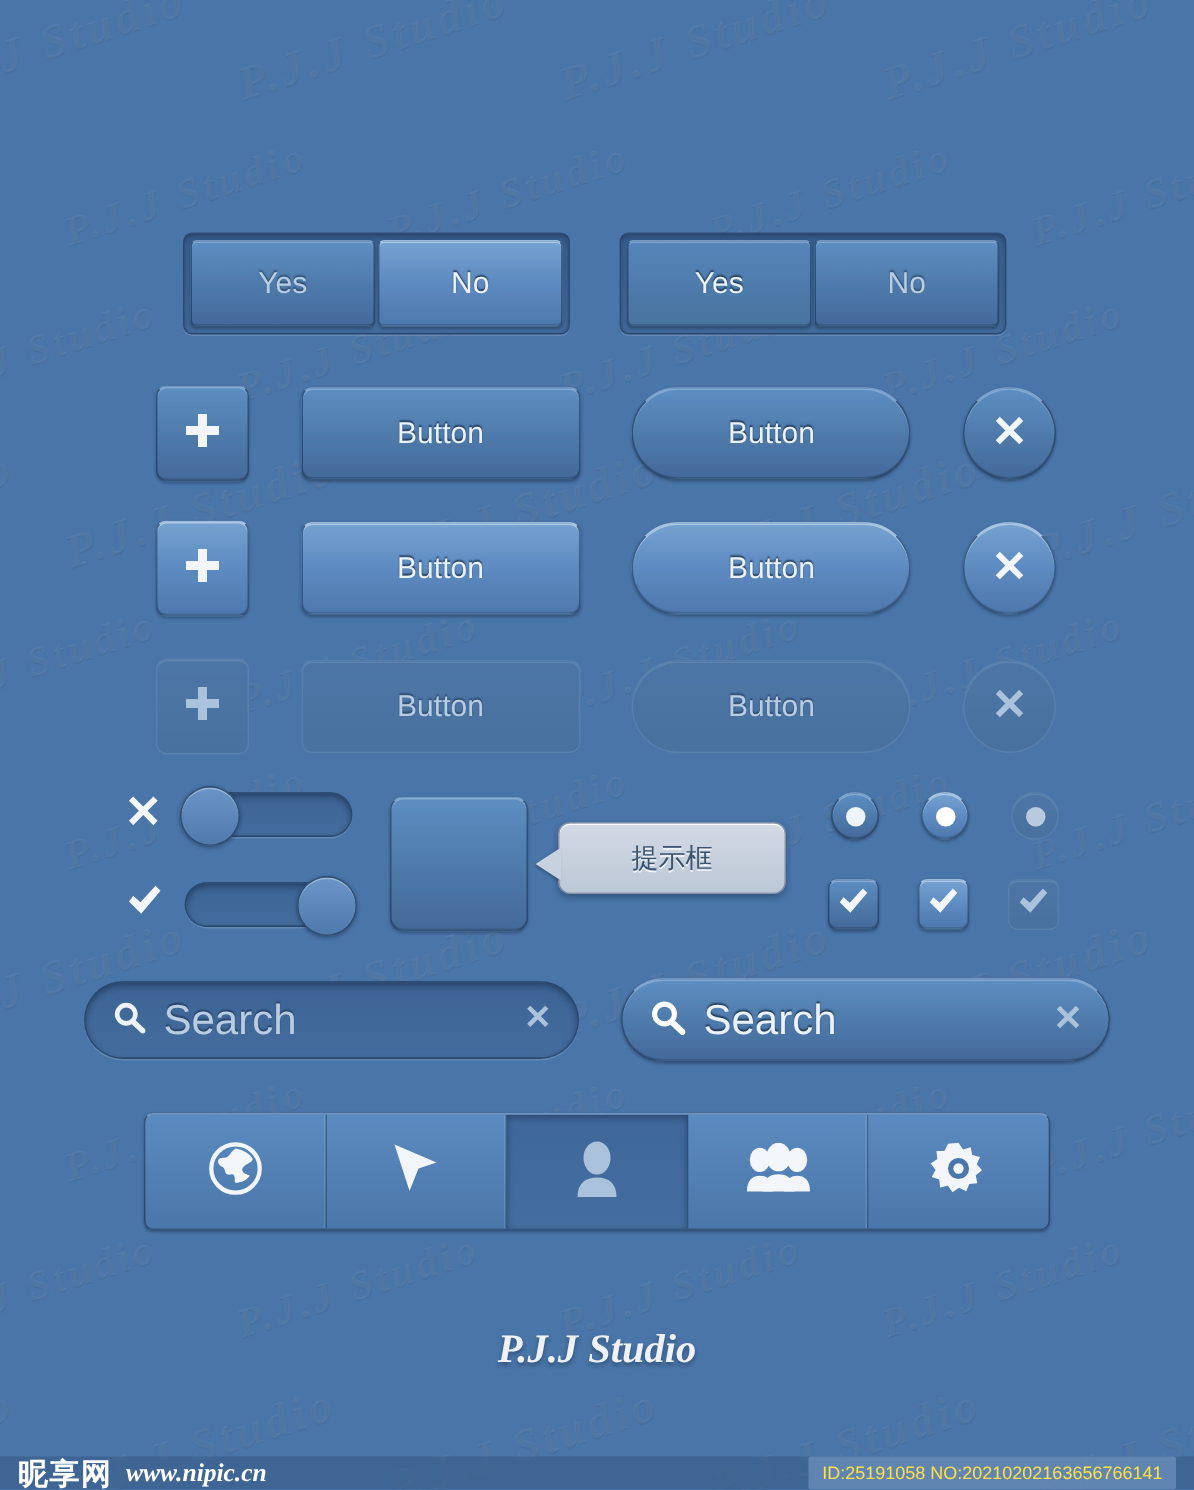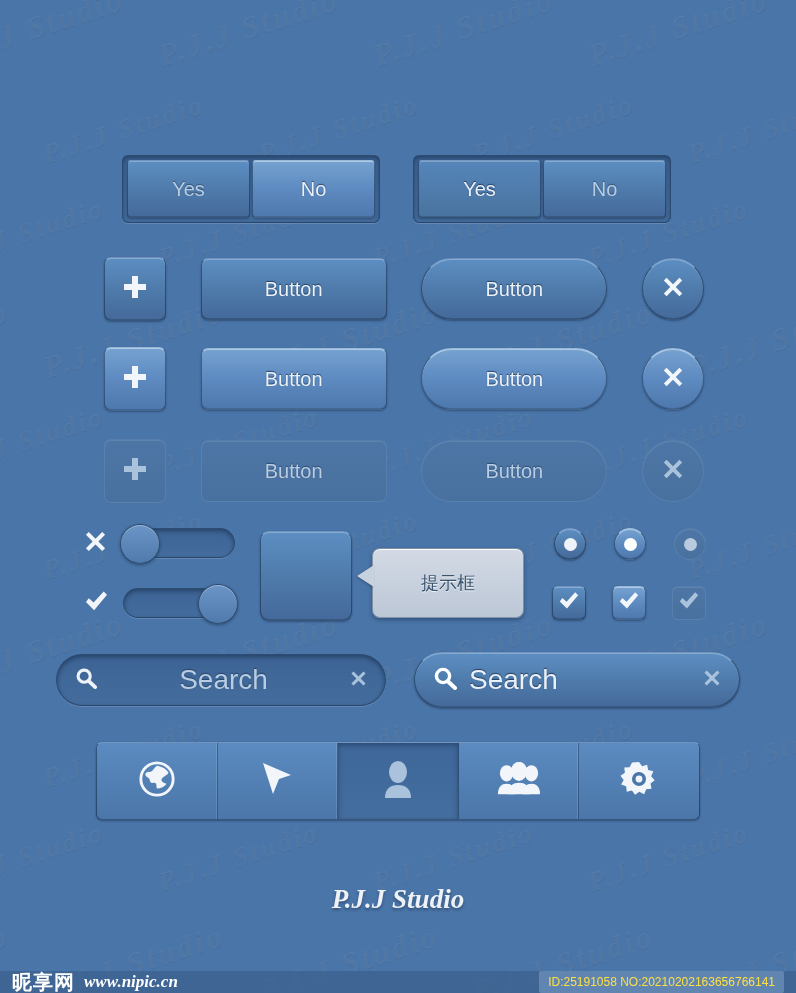--- a/index.html
+++ b/index.html
@@ -60,21 +60,20 @@
   .flat-disabled {
     background: linear-gradient(180deg, #4d76a6 0%, #49719f 100%);
     border: 1px solid rgba(108,146,186,0.42);
     box-shadow: inset 0 1px 0 rgba(255,255,255,0.10);
   }
   .sunken {
     background: linear-gradient(180deg, #3c6394 0%, #446d9e 100%);
     border: 1px solid rgba(20,42,70,0.48);
     box-shadow: inset 0 2px 4px rgba(10,26,48,0.45),
                 0 1px 0 rgba(255,255,255,0.15);
-    text-align: center;
   }
 
   .lbl {
     color: #eaf1f9;
     text-shadow: 0 -1px 1px rgba(10,26,48,0.65);
     font-size: 20px;
     user-select: none;
   }
   .lbl-dim {
     color: #b9cde2;
@@ -169,21 +168,21 @@
     background: linear-gradient(180deg, #6a95c6 0%, #4f7aab 100%);
     border: 1px solid rgba(18,38,66,0.6);
     box-shadow: inset 0 1px 0 rgba(255,255,255,0.35),
                 0 1px 3px rgba(10,26,48,0.45);
   }
 
   
   #tooltip {
     position: absolute;
     left: 372px; top: 548px;
-    width: 152px; height: 70px;
+    width: 152px; height: 48px;
     border-radius: 8px;
     background: linear-gradient(180deg, #d3dae5 0%, #bcc7d6 100%);
     border: 1px solid rgba(70,95,125,0.55);
     box-shadow: inset 0 1px 0 rgba(255,255,255,0.85),
                 0 2px 4px rgba(10,26,48,0.38);
     display: flex; align-items: center; justify-content: center;
   }
   #tooltip-text {
     font-size: 18px;
     color: #3a536f;

